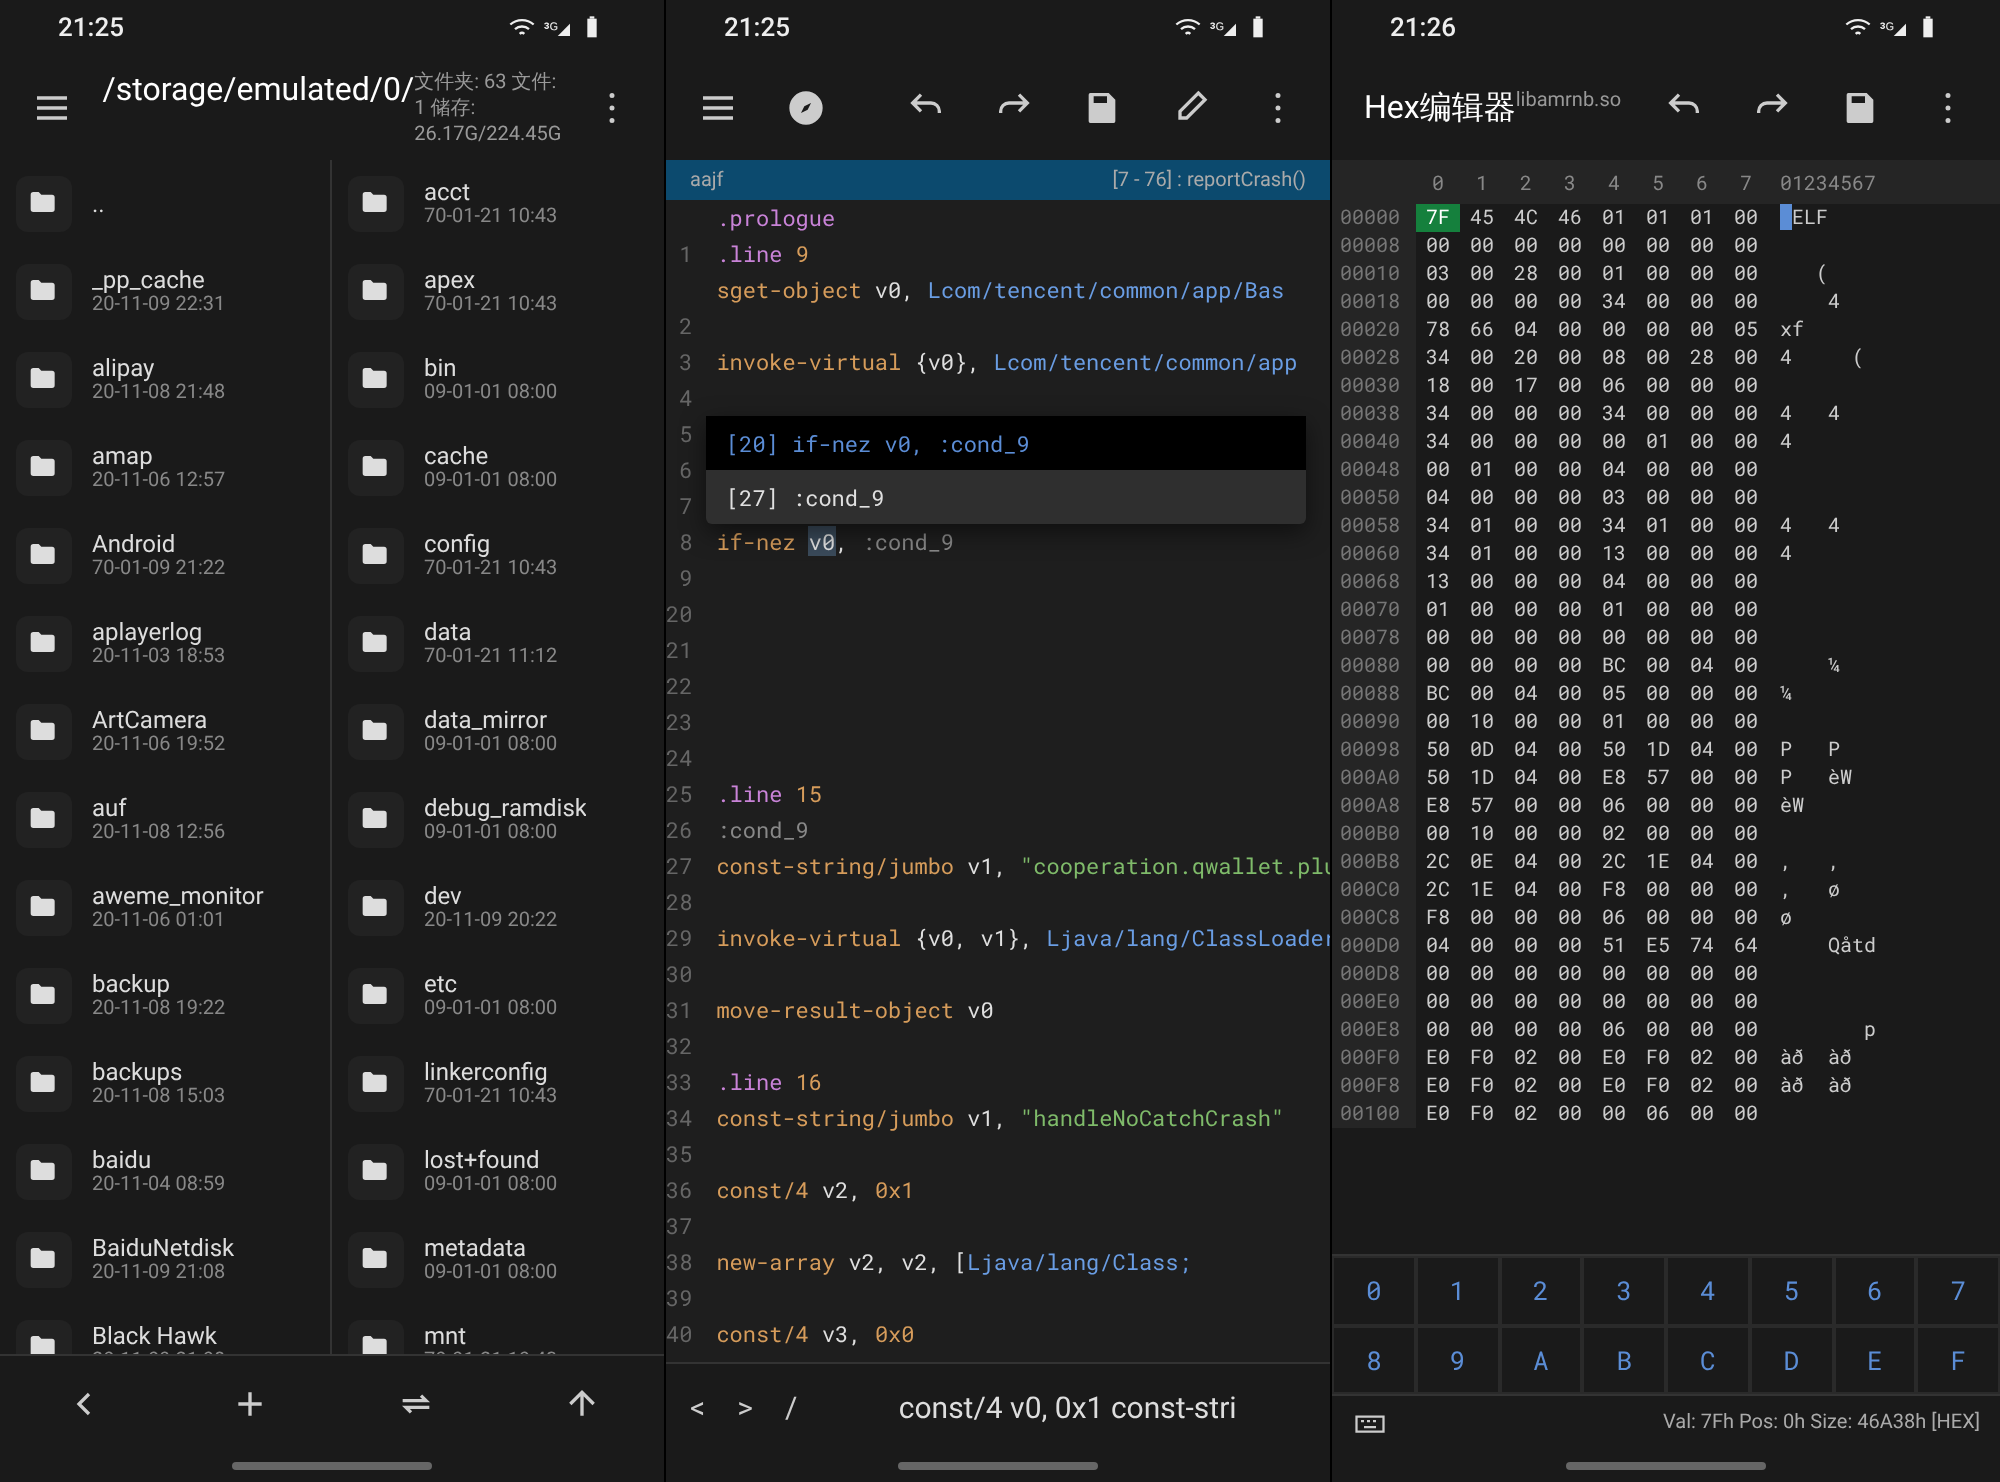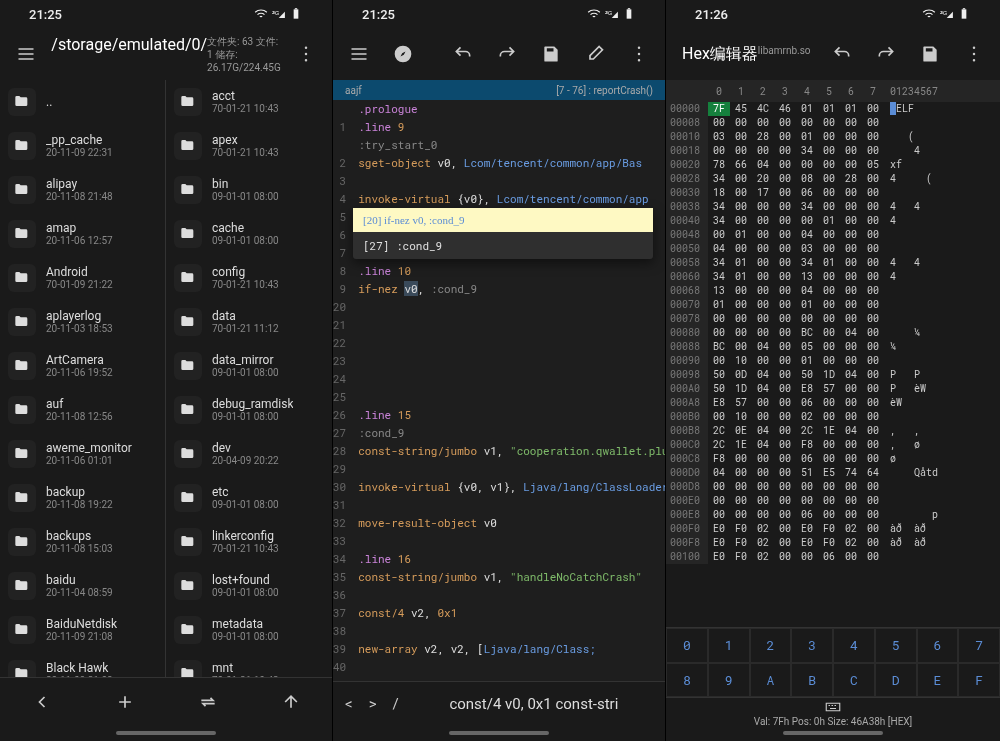--- a/index.html
+++ b/index.html
@@ -145,21 +145,21 @@
   background: #2f2f2f;
   border-radius: 3px;
   width: 300px;
   font-family: inherit;
   box-shadow: 0 4px 12px rgba(0,0,0,0.5);
 }
 .popup-item {
   padding: 6px 10px;
   font-size: 11px;
 }
-.popup-item.active { background: #fef9c3; font-family: Liberation Serif, serif; }
+.popup-item.active { background: #000000; }
 .tok-link { color: #5b8dd6; }
 
 .editor-bottom {
   height: 44px;
   display: flex;
   align-items: center;
   justify-content: space-between;
   padding: 0 12px;
   border-top: 1px solid #333;
   font-size: 15px;
@@ -227,21 +227,20 @@
 }
 .hex-status {
   height: 28px;
   display: flex;
   align-items: center;
   justify-content: space-between;
   padding: 0 10px;
   border-top: 1px solid #333;
   font-size: 10px;
   color: #aaa;
-  flex-direction: column;
 }
 .hex-col-hdr { width: 22px; text-align: center; }
 .hex-col-addr { width: 42px; }
 .hex-col-ascii-hdr { padding-left: 6px; color: #888; }
 .wifi-svg, .battery-svg { width: 14px; height: 14px; }
 </style>
 </head>
 <body>
 
 <div class="panel panel-1">
@@ -522,21 +521,21 @@
       </div>
         </div>
         <div class="file-item">
       <div class="file-icon">
         <svg viewBox="0 0 24 24" fill="currentColor">
               <path d="M2 5a2 2 0 012-2h4l2 2h8a2 2 0 012 2v9a2 2 0 01-2 2H4a2 2 0 01-2-2V5z"></path>
             </svg>
       </div>
       <div class="file-text">
         <span class="file-name">dev</span>
-        <span class="file-date">20-04-09 20:22</span>
+        <span class="file-date">20-11-09 20:22</span>
       </div>
         </div>
         <div class="file-item">
       <div class="file-icon">
         <svg viewBox="0 0 24 24" fill="currentColor">
               <path d="M2 5a2 2 0 012-2h4l2 2h8a2 2 0 012 2v9a2 2 0 01-2 2H4a2 2 0 01-2-2V5z"></path>
             </svg>
       </div>
       <div class="file-text">
         <span class="file-name">etc</span>
@@ -706,21 +705,20 @@
         <div class="code-line">36</div>
         <div class="code-line">37</div>
         <div class="code-line">38</div>
         <div class="code-line">39</div>
         <div class="code-line">40</div>
         <div class="code-line">41</div>
       </div>
     <div class="code-lines" id="code-lines">
         <div class="code-line"><span class="tok-purple">.prologue</span></div>
         <div class="code-line"><span class="tok-purple">.line</span> <span class="tok-orange">9</span></div>
-        <div class="code-line"><span class="tok-gray">:try_start_0</span></div>
         <div class="code-line"><span class="tok-orange">sget-object</span> v0, <span class="tok-blue">Lcom/tencent/common/app/Bas</span></div>
         <div class="code-line"></div>
         <div class="code-line"><span class="tok-orange">invoke-virtual</span> {v0}, <span class="tok-blue">Lcom/tencent/common/app</span></div>
         <div class="code-line"></div>
         <div class="code-line"><span class="tok-orange">move-result-object</span> v0</div>
         <div class="code-line"></div>
         <div class="code-line"><span class="tok-purple">.line</span> <span class="tok-orange">10</span></div>
         <div class="code-line"><span class="tok-orange">if-nez</span> <span class="highlight">v0</span>, <span class="tok-gray">:cond_9</span></div>
         <div class="code-line"></div>
         <div class="code-line"></div>

